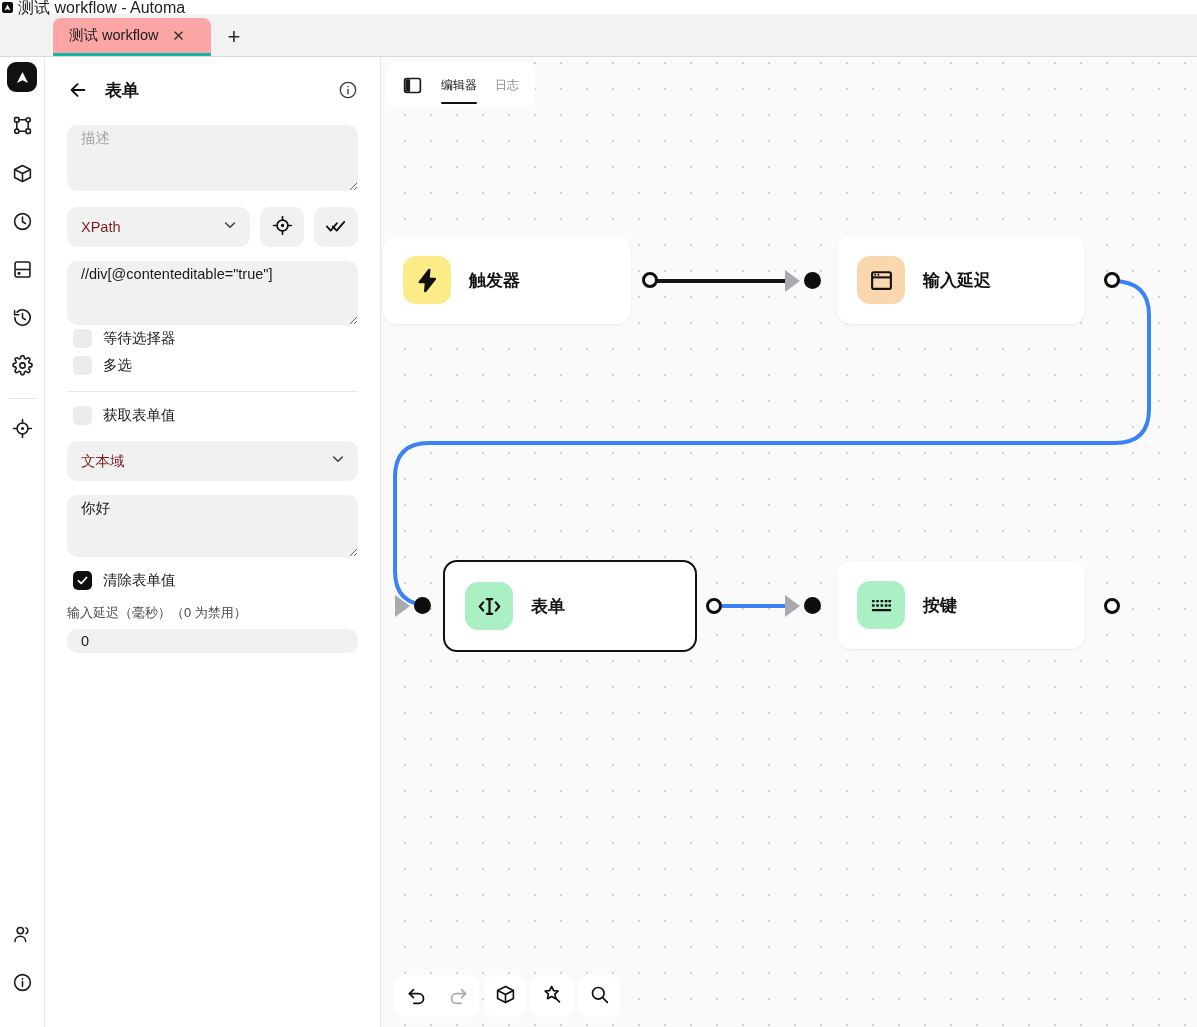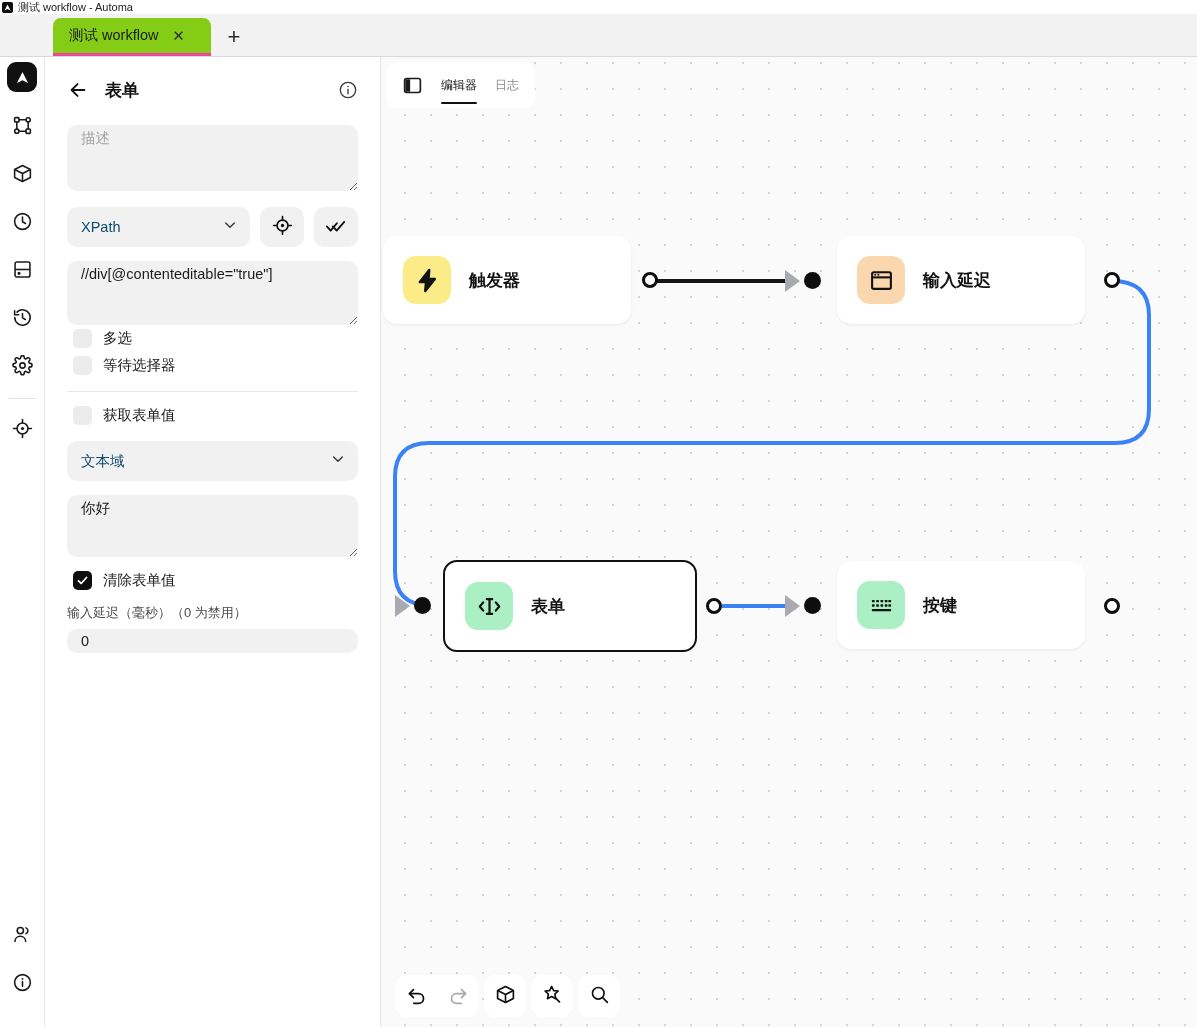--- a/index.html
+++ b/index.html
@@ -18,39 +18,39 @@
     padding-left: 2px;
     font-size: 11px; color: #222;
     position: relative; z-index: 40;
   }
   .titlebar .app-mark {
     width: 11px; height: 11px; margin-right: 5px;
     background: #0f0f0f; border-radius: 2px;
     display: flex; align-items: center; justify-content: center;
   }
   .titlebar .app-mark svg { display: block; }
-  .titlebar .title-text { font-size: 11px; line-height: 11px; white-space: nowrap; }
+  .titlebar .title-text { font-size: 16px; line-height: 11px; white-space: nowrap; }
 
   
   .tabstrip {
     height: 43px;
     background: #f2f2f2;
     display: flex; align-items: flex-end;
     padding-left: 53px;
     border-bottom: 1px solid #d9d9d9;
     position: relative; z-index: 30;
   }
   .btab {
     height: 38px; min-width: 158px;
-    background: #84cc16;
+    background: #fca5a5;
     border-top-left-radius: 8px; border-top-right-radius: 8px;
     display: flex; align-items: center;
     padding: 0 12px 0 16px;
     gap: 12px;
-    border-bottom: 3px solid #ec4899;
+    border-bottom: 3px solid #14b8a6;
     cursor: default;
   }
   .btab .btab-label { font-size: 14.5px; color: #1c1c1c; white-space: nowrap; }
   .btab .btab-close {
     font-size: 15px; color: #303030; line-height: 1;
     width: 16px; text-align: center;
   }
   .newtab {
     width: 34px; height: 34px; margin-left: 6px; margin-bottom: 2px;
     display: flex; align-items: center; justify-content: center;
@@ -113,21 +113,21 @@
     outline: none; display: block;
   }
   textarea.field { resize: vertical; line-height: 1.35; }
   .field::placeholder { color: #a2a2a2; }
 
   .row { display: flex; gap: 10px; align-items: stretch; margin-bottom: 14px; }
   .select-wrap { position: relative; flex: 1; }
   .select-wrap select {
     -webkit-appearance: none; appearance: none;
     width: 100%; background: #f1f1f1; border: none; border-radius: 10px;
-    font-family: inherit; font-size: 14.5px; color: #0c4a6e;
+    font-family: inherit; font-size: 14.5px; color: #7f1d1d;
     padding: 12px 34px 12px 14px; outline: none; cursor: pointer;
   }
   .select-wrap .chev {
     position: absolute; right: 12px; top: 50%; transform: translateY(-50%);
     pointer-events: none; color: #3a3a3a;
   }
   .icon-btn {
     width: 44px; flex: 0 0 44px;
     background: #f1f1f1; border: none; border-radius: 10px;
     display: flex; align-items: center; justify-content: center;
@@ -396,25 +396,25 @@
           </svg>
         </span>
       </button>
     </div>
 
     <textarea class="field" rows="2" style="height: 64px; margin-bottom: 4px;">//div[@contenteditable="true"]</textarea>
 
 
     <div class="check-row">
       <span class="cbox"></span>
-      <span class="cb-label">多选</span>
+      <span class="cb-label">等待选择器</span>
     </div>
     <div class="check-row">
       <span class="cbox"></span>
-      <span class="cb-label">等待选择器</span>
+      <span class="cb-label">多选</span>
     </div>
 
     <div class="divider"></div>
 
     <div class="check-row">
       <span class="cbox"></span>
       <span class="cb-label">获取表单值</span>
     </div>
 
     <div class="select-wrap" style="margin:16px 0 14px;">

